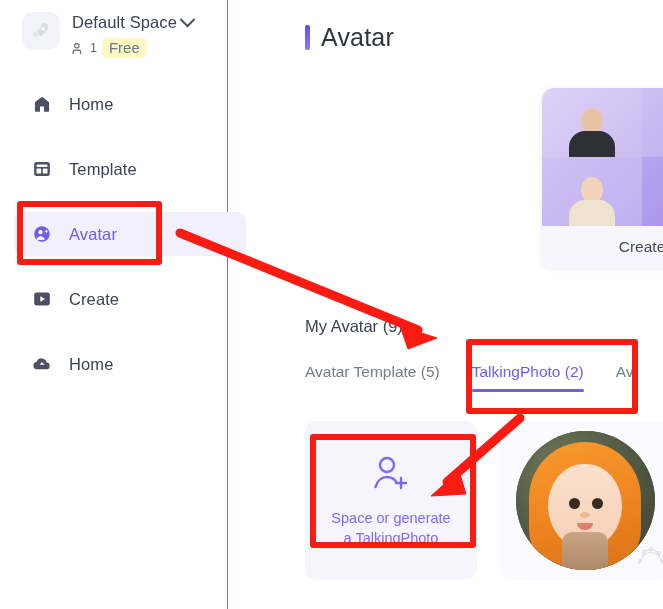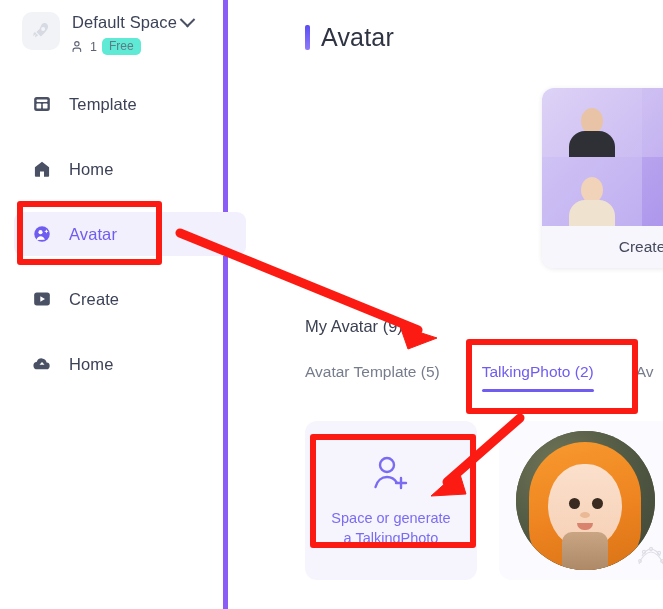--- a/index.html
+++ b/index.html
@@ -14,21 +14,21 @@
     width: 663px; height: 609px;
     background: #ffffff;
   }
 
   
   #sidebar {
     position: absolute;
     left: 0; top: 0;
     width: 228px; height: 609px;
     background: #ffffff;
-    border-right: 5px solid #8b5cf6;
+    border-right: 1px solid #8b5cf6;
   }
   .space-header {
     position: absolute;
     left: 22px; top: 12px;
     display: flex;
     align-items: flex-start;
     gap: 12px;
   }
   .space-logo {
     width: 38px; height: 38px;
@@ -54,23 +54,23 @@
     transform: rotate(45deg) translate(-2px,-2px);
   }
   .space-sub {
     display: flex; align-items: center; gap: 5px;
     margin-top: 6px;
   }
   .member-count {
     font-size: 12.5px; color: #5b6274;
   }
   .badge-free {
-    font-size: 12px;
+    font-size: 15px;
     color: #5e7b86;
-    background: #5eead4;
+    background: #fef9c3;
     border-radius: 5px;
     padding: 2px 7px 3px 7px;
     line-height: 1;
   }
 
   .nav { position: absolute; left: 0; top: 82px; width: 260px; }
   .nav-item {
     position: relative;
     height: 44px;
     margin: 0 14px 21px 14px;
@@ -148,21 +148,21 @@
   
   .section-title {
     position: absolute;
     left: 44px; top: 317px;
     font-size: 16.5px;
     color: #3b4152;
   }
   .tabs {
     position: absolute;
     left: 44px; top: 363px;
-    display: flex; align-items: flex-start; gap: 42px;
+    display: flex; align-items: flex-start; gap: 32px;
     white-space: nowrap;
   }
   .tab {
     position: relative;
     font-size: 15.5px;
     color: #767c8c;
     padding-bottom: 11px;
     cursor: pointer;
   }
   .tab.active { color: #6f5cf0; }
@@ -288,37 +288,37 @@
           <span class="member-count">1</span>
           <span class="badge-free">Free</span>
         </div>
       </div>
     </div>
 
     <div class="nav">
 
       <div class="nav-item">
         <span class="nav-ico">
+          <svg width="20" height="20" viewBox="0 0 24 24" fill="#4a5164">
+            <path d="M12 3.2 3.5 10v10.3c0 .6.5 1 1 1h5.1v-6.2h4.8v6.2h5.1c.6 0 1-.4 1-1V10L12 3.2z"></path>
+          </svg>
+        </span>
+        <span class="nav-label">Home</span>
+      </div>
+
+      <div class="nav-item">
+        <span class="nav-ico">
           <svg width="20" height="20" viewBox="0 0 24 24" fill="none">
             <rect x="2.6" y="3.6" width="18.8" height="16.8" rx="3" fill="#4a5164"></rect>
             <rect x="5.4" y="6.5" width="13.2" height="3" rx="1" fill="#ffffff"></rect>
             <rect x="5.4" y="11.4" width="5.6" height="6" rx="1" fill="#ffffff"></rect>
             <rect x="13" y="11.4" width="5.6" height="6" rx="1" fill="#ffffff"></rect>
           </svg>
         </span>
         <span class="nav-label">Template</span>
-      </div>
-
-      <div class="nav-item">
-        <span class="nav-ico">
-          <svg width="20" height="20" viewBox="0 0 24 24" fill="#4a5164">
-            <path d="M12 3.2 3.5 10v10.3c0 .6.5 1 1 1h5.1v-6.2h4.8v6.2h5.1c.6 0 1-.4 1-1V10L12 3.2z"></path>
-          </svg>
-        </span>
-        <span class="nav-label">Home</span>
       </div>
 
       <div class="nav-item active">
         <span class="nav-ico">
           <svg width="20" height="20" viewBox="0 0 24 24" fill="none">
             <circle cx="12" cy="12" r="9.3" fill="#6f5cf0"></circle>
             <circle cx="10.2" cy="9.8" r="2.5" fill="#ffffff"></circle>
             <path d="M5.2 19.2c.8-2.9 2.8-4.5 5.2-4.5s4.2 1.5 5 4.1" fill="#ffffff"></path>
             <path d="M17.3 6.2l.75 1.85 1.85.75-1.85.75-.75 1.85-.75-1.85-1.85-.75 1.85-.75z" fill="#ffffff"></path>
           </svg>

